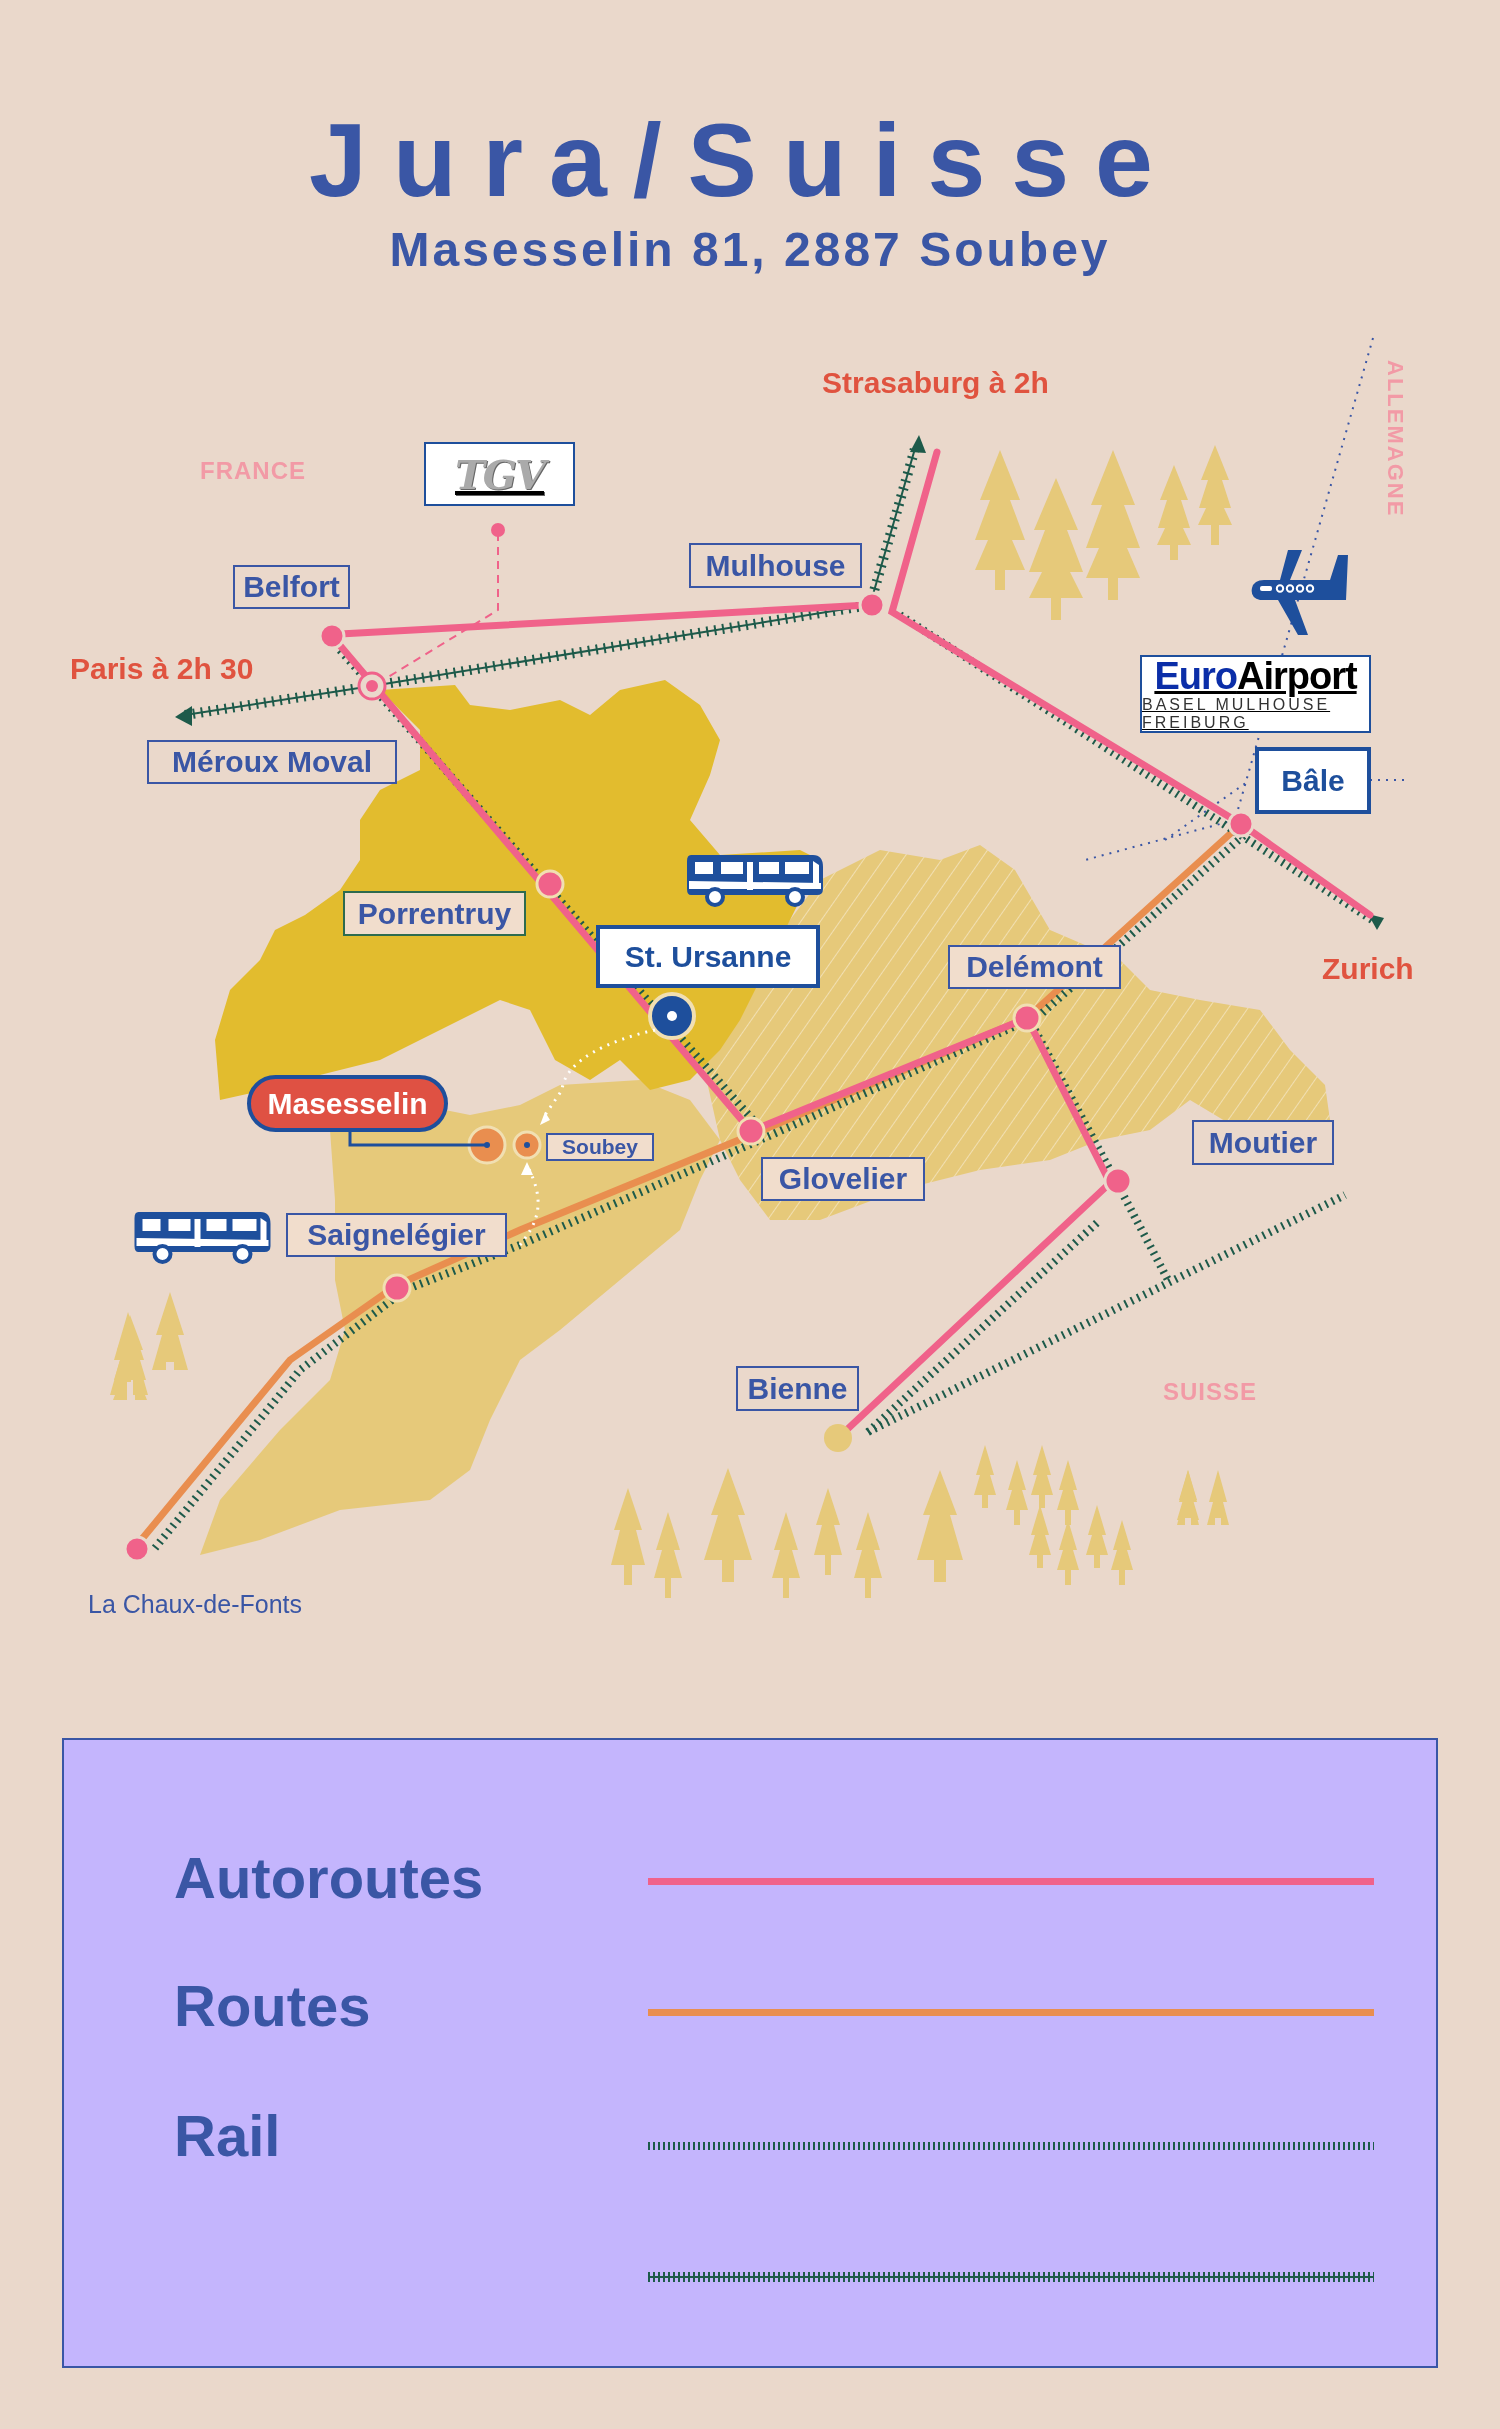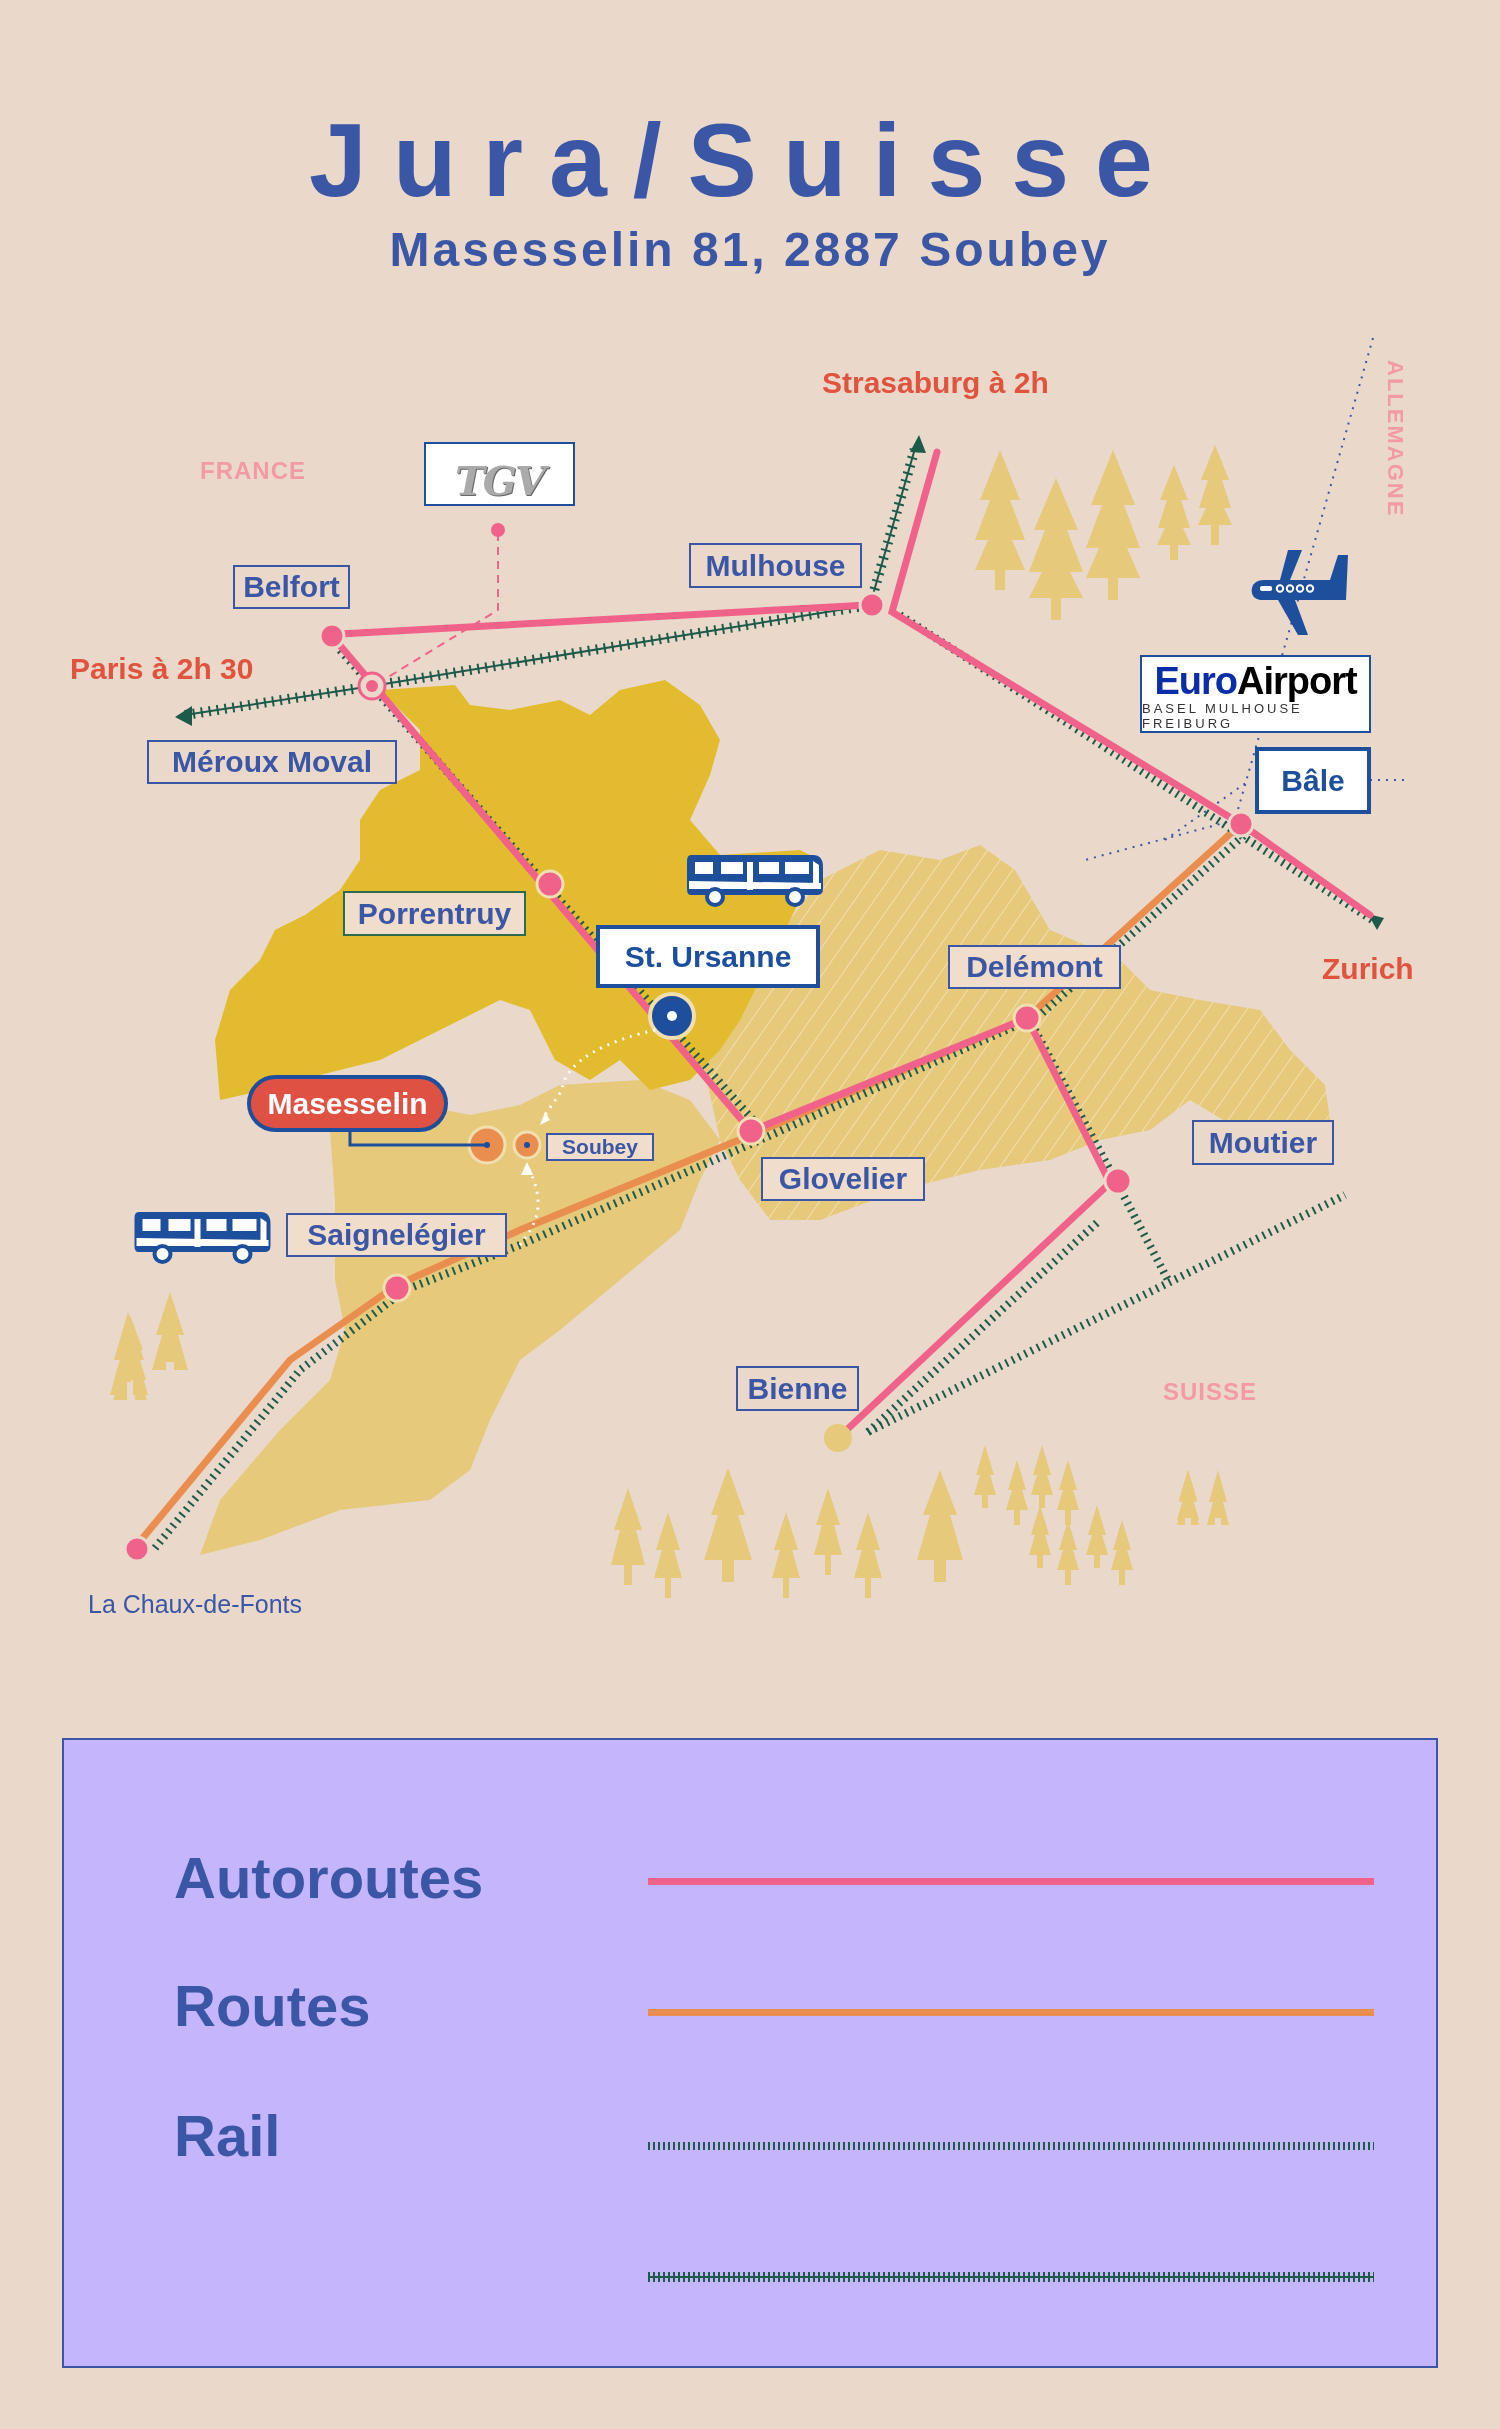--- a/index.html
+++ b/index.html
@@ -9,26 +9,26 @@
   .subtitle{left:0;width:1500px;top:222px;text-align:center;font-size:48px;font-weight:700;color:#3a56a5;letter-spacing:3px;line-height:56px;}
   svg.map{position:absolute;left:0;top:0;}
   .lbl{position:absolute;border:2px solid #3a56a5;background:#ead8cb;color:#3a56a5;font-weight:700;font-size:30px;display:flex;align-items:center;justify-content:center;box-sizing:border-box;white-space:nowrap;}
   .lbl.on-yellow{background:#f1ddcc;}
   .lbl.white{background:#fff;border-width:4px;border-color:#1e4f9c;color:#1e4f9c;font-size:30px;}
   .dest{position:absolute;color:#e0533f;font-weight:700;font-size:30px;white-space:nowrap;}
   .country{position:absolute;color:#f29aa6;font-weight:700;font-size:24px;letter-spacing:1px;}
   .pill{position:absolute;background:#df5143;border:4px solid #1e4f9c;border-radius:30px;color:#fff;font-weight:700;font-size:30px;display:flex;align-items:center;justify-content:center;box-sizing:border-box;}
   .small-lbl{font-size:21px;border-width:2px;}
   .plain{position:absolute;color:#3a56a5;font-size:25px;white-space:nowrap;}
-  .logo-box{position:absolute;background:#fff;border:2px solid #1e4f9c;box-sizing:border-box;display:flex;flex-direction:column;align-items:center;justify-content:flex-end;}
+  .logo-box{position:absolute;background:#fff;border:2px solid #1e4f9c;box-sizing:border-box;display:flex;flex-direction:column;align-items:center;justify-content:center;text-decoration:underline;}
   .tgv-text{font-family:"DejaVu Serif",serif;font-style:italic;font-weight:700;font-size:40px;color:#aaa;letter-spacing:-2px;text-shadow:1px 1px 0 #666;}
   .ea-main{font-size:38px;font-weight:700;letter-spacing:-1px;line-height:40px;}
   .ea-euro{color:#0b2ea8;}
   .ea-air{color:#000;}
-  .ea-sub{font-size:13px;letter-spacing:3px;color:#333;}
+  .ea-sub{font-size:16px;letter-spacing:3px;color:#333;}
   .legend{position:absolute;left:62px;top:1738px;width:1376px;height:630px;background:#c4b5fd;border:2px solid #3a56a5;box-sizing:border-box;}
   .leg-row{position:absolute;left:110px;width:1200px;height:80px;}
   .leg-label{position:absolute;left:0;top:0;font-size:58px;font-weight:700;color:#3a56a5;line-height:80px;}
   .leg-line{position:absolute;left:474px;width:726px;}
 </style>
 </head>
 <body>
 
 <div class="abs title">Jura/Suisse</div>
 <div class="abs subtitle">Masesselin 81, 2887 Soubey</div>

